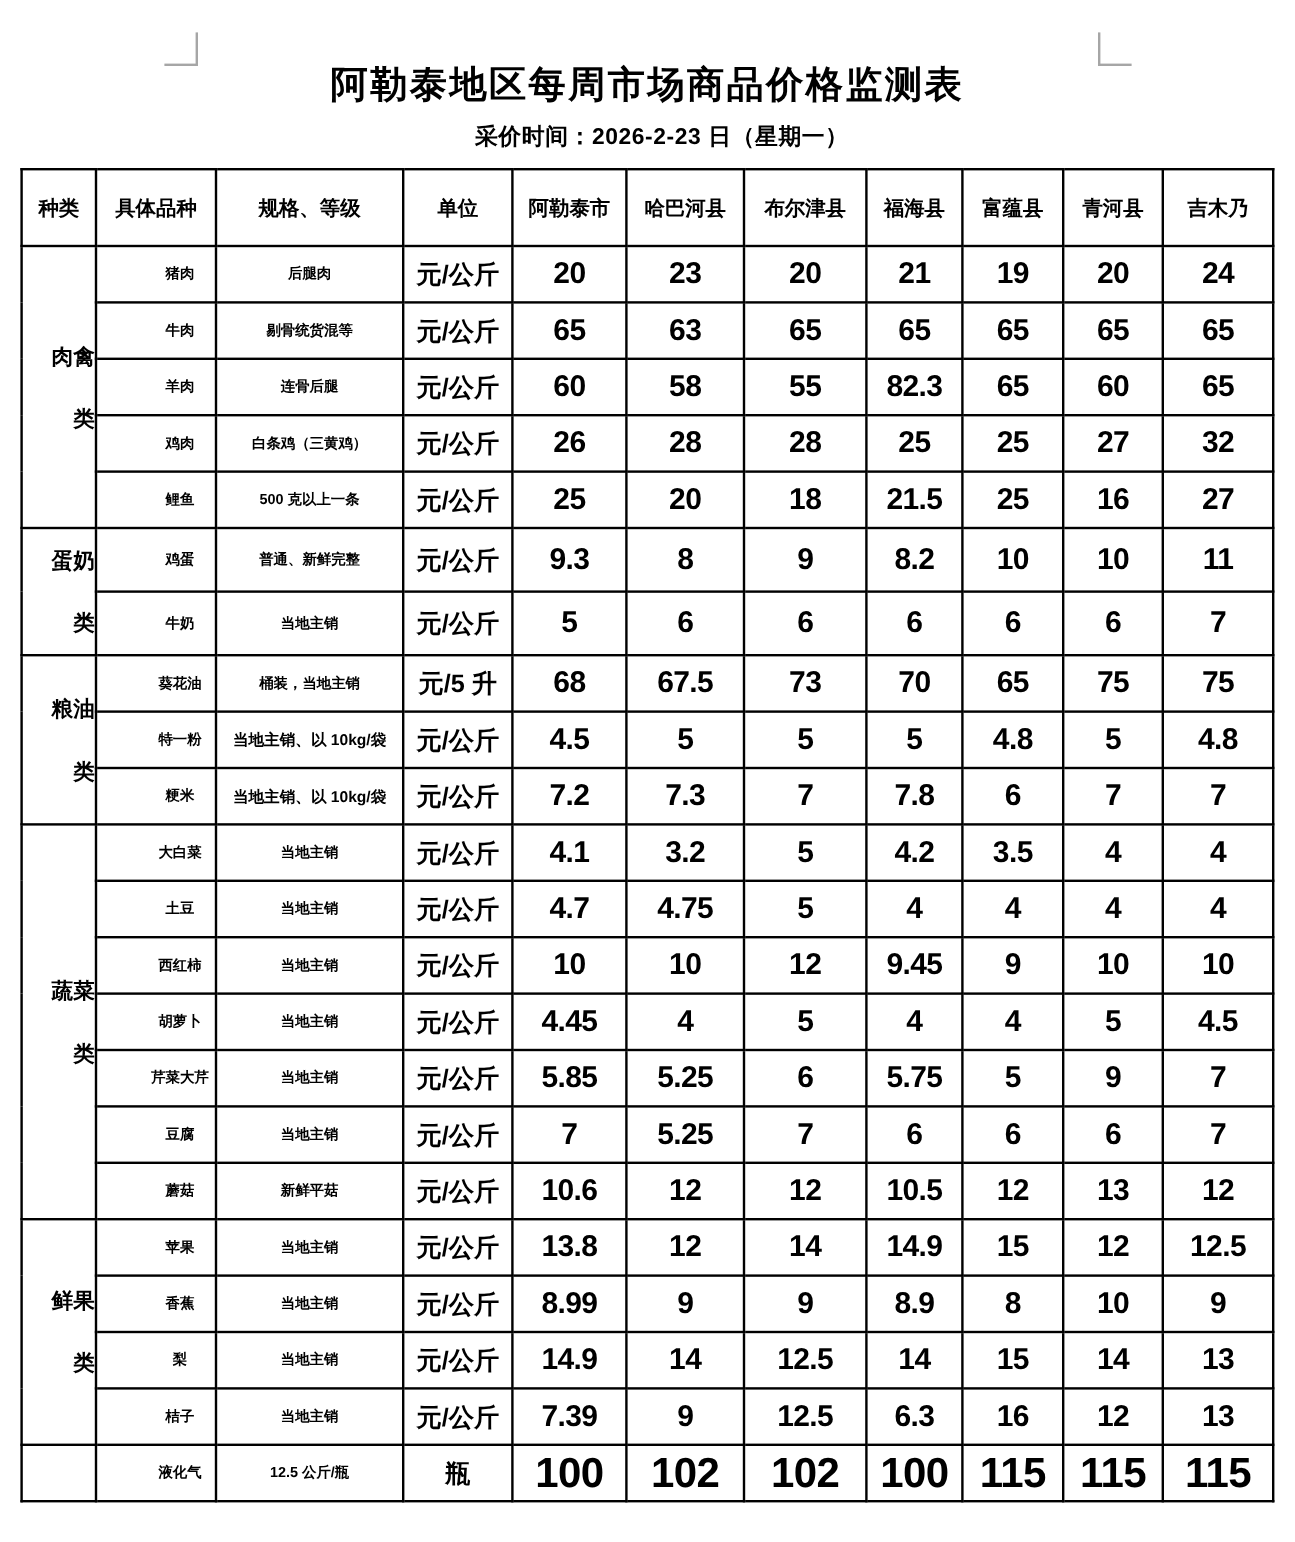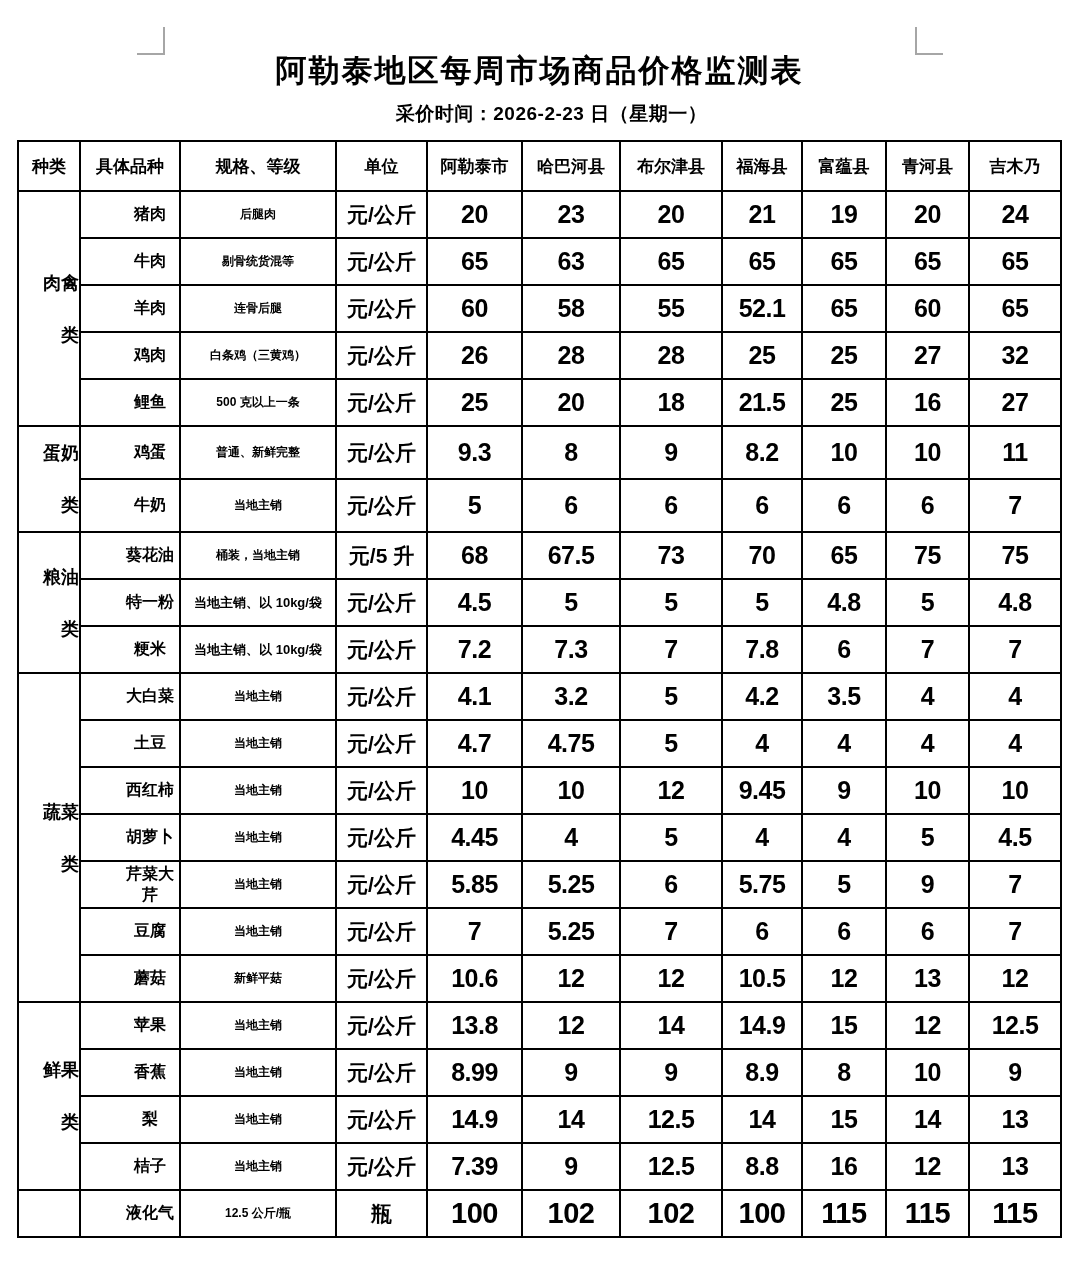--- a/index.html
+++ b/index.html
@@ -19,31 +19,31 @@
     font-size:19px;font-weight:700;letter-spacing:0.5px;padding-left:12px;
   }
   table.price{
     position:absolute;top:140px;left:17px;
     border-collapse:collapse;table-layout:fixed;
   }
   .price th,.price td{
     border:2px solid #000;text-align:center;vertical-align:middle;
     padding:0;overflow:hidden;
   }
-  .price thead tr{height:50px;}
+  .price thead tr{height:64px;}
   .price tbody tr{height:47px;}
   .price th{font-size:17px;font-weight:700;}
   td.cat{font-size:18px;font-weight:700;}
   td.cat span{display:block;line-height:52px;text-align:right;}
-  td.name{font-size:16px;font-weight:700;padding-left:40px;}
+  td.name{font-size:12px;font-weight:700;padding-left:40px;}
   td.spec{font-size:12px;font-weight:700;}
   td.spec.small{font-size:13px;margin-top:12px;}
   td.unit{font-size:21px;font-weight:700;}
   td.val{font-size:25px;font-weight:700;letter-spacing:-0.5px;}
-  td.val.big{font-size:29px;}
+  td.val.big{font-size:35px;}
 </style>
 </head>
 <body>
 
 <div class="corner corner-left"></div>
 <div class="corner corner-right"></div>
 
 <div class="title">阿勒泰地区每周市场商品价格监测表</div>
 <div class="subtitle">采价时间：2026-2-23 日（星期一）</div>
 
@@ -105,21 +105,21 @@
         <td class="val">65</td>
         <td class="val">65</td>
       </tr>
       <tr>
         <td class="name">羊肉</td>
         <td class="spec">连骨后腿</td>
         <td class="unit">元/公斤</td>
         <td class="val">60</td>
         <td class="val">58</td>
         <td class="val">55</td>
-        <td class="val">52.1</td>
+        <td class="val">82.3</td>
         <td class="val">65</td>
         <td class="val">60</td>
         <td class="val">65</td>
       </tr>
       <tr>
         <td class="name">鸡肉</td>
         <td class="spec">白条鸡（三黄鸡）</td>
         <td class="unit">元/公斤</td>
         <td class="val">26</td>
         <td class="val">28</td>
@@ -337,21 +337,21 @@
         <td class="val">14</td>
         <td class="val">13</td>
       </tr>
       <tr>
         <td class="name">桔子</td>
         <td class="spec">当地主销</td>
         <td class="unit">元/公斤</td>
         <td class="val">7.39</td>
         <td class="val">9</td>
         <td class="val">12.5</td>
-        <td class="val">8.8</td>
+        <td class="val">6.3</td>
         <td class="val">16</td>
         <td class="val">12</td>
         <td class="val">13</td>
       </tr>
       <tr>
         <td rowspan="1" class="cat"></td>
         <td class="name">液化气</td>
         <td class="spec">12.5 公斤/瓶</td>
         <td class="unit">瓶</td>
         <td class="val big">100</td>

